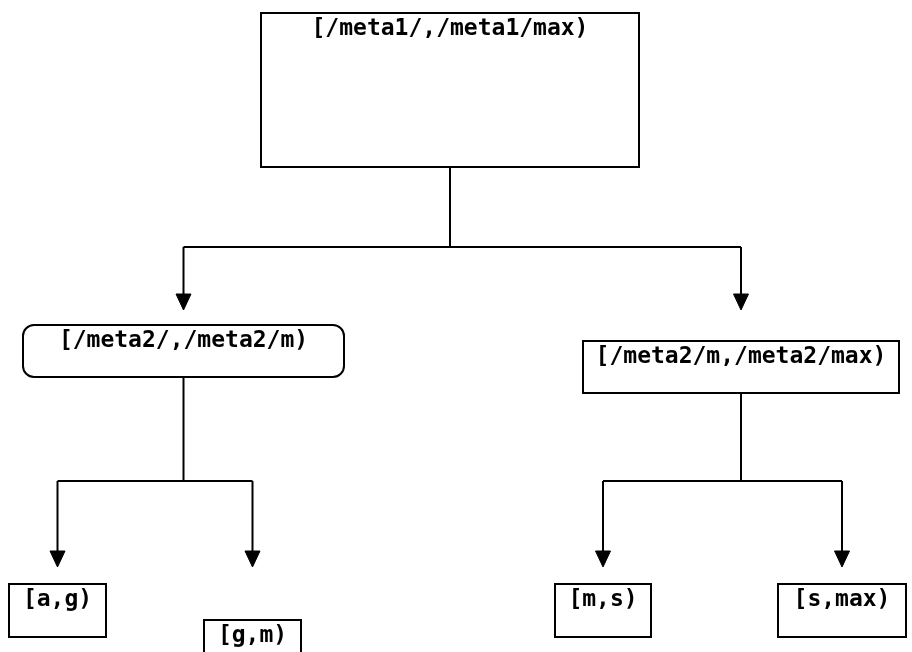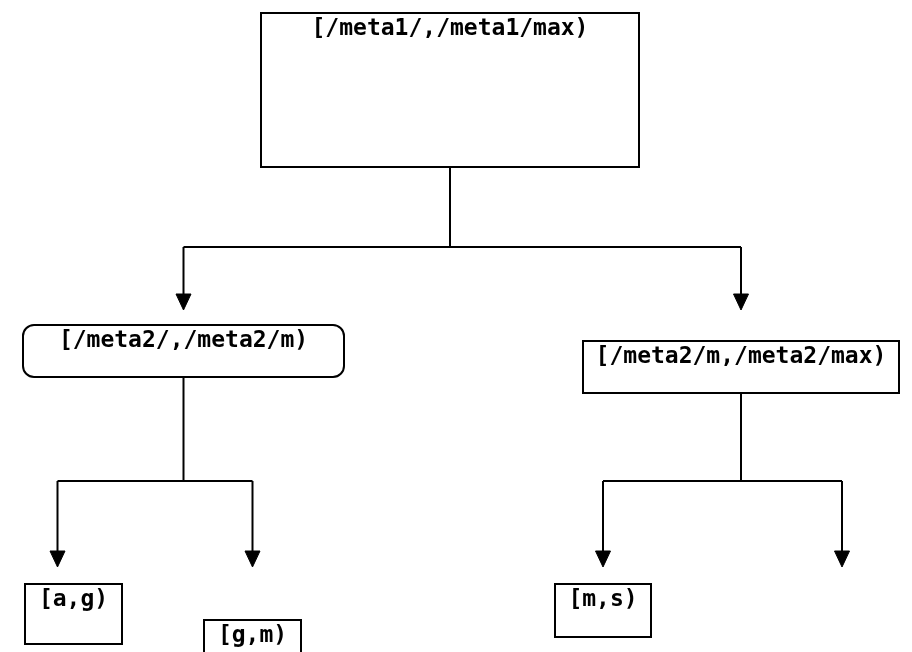--- a/index.html
+++ b/index.html
@@ -40,21 +40,21 @@
     display: flex;
     align-items: flex-start;
     justify-content: center;
     font-size: 23px;
     font-weight: bold;
     white-space: nowrap;
   }
   .node-root   { left: 260px; top: 12px;  width: 380px; height: 156px; }
   .node-l2l    { left: 22px;  top: 324px; width: 323px; height: 54px; border-radius: 12px;  }
   .node-l2r    { left: 582px; top: 328px; width: 318px; height: 54px; margin-top: 12px;  }
-  .node-leaf1  { left: 24px;   top: 583px; width: 99px;  height: 62px;  }
+  .node-leaf1  { left: 8px;   top: 583px; width: 99px;  height: 55px;  }
   .node-leaf2  { left: 203px; top: 583px; width: 99px;  height: 55px; margin-top: 36px;  }
   .node-leaf3  { left: 554px; top: 583px; width: 98px;  height: 55px;  }
   .node-leaf4  { left: 777px; top: 583px; width: 130px; height: 55px;  }
 </style>
 </head>
 <body>
 
 <div class="canvas">
 
   <svg class="edge-layer" viewBox="0 0 912 652">
@@ -122,14 +122,17 @@
   </div>
 
   <div class="node node-leaf2">
     <span>[g,m)</span>
   </div>
 
   <div class="node node-leaf3">
     <span>[m,s)</span>
   </div>
 
+  <div class="node node-leaf4">
+    <span>[s,max)</span>
+  </div>
 
 </div>
 
 </body></html>

